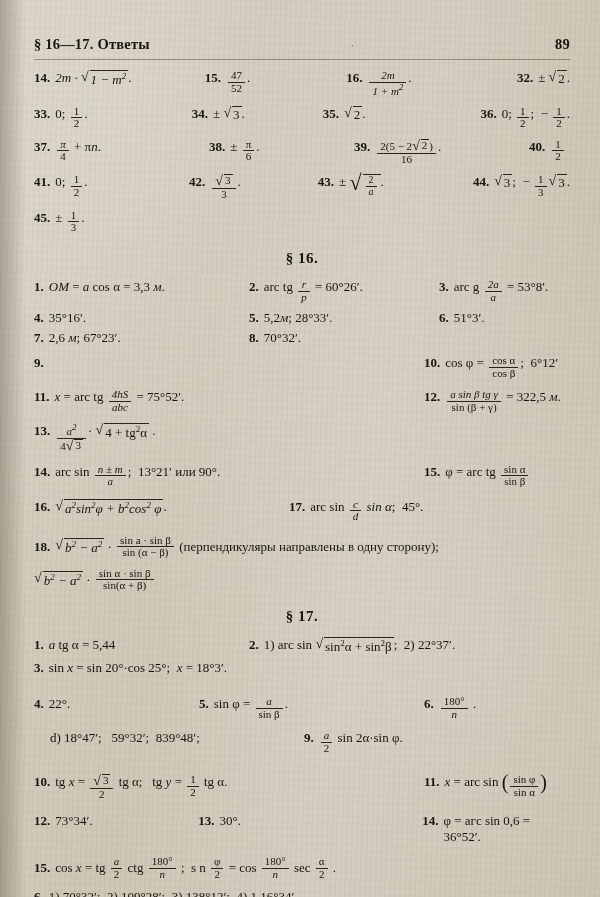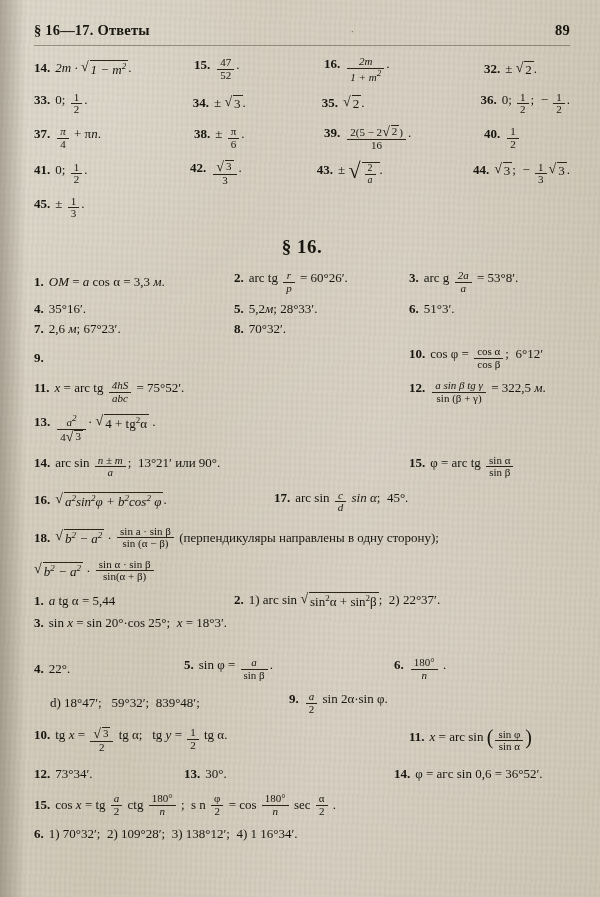--- a/index.html
+++ b/index.html
@@ -11,21 +11,21 @@
     overflow:hidden;
   }
   .page{
     position:relative;
     width:600px;height:897px;
     background:
       radial-gradient(circle at 20% 12%, rgba(255,255,255,0.20), rgba(255,255,255,0) 55%),
       radial-gradient(circle at 78% 70%, rgba(255,255,255,0.14), rgba(255,255,255,0) 60%),
       linear-gradient(100deg,#d6cfc0 0%,#cdc5b4 35%,#d2cabb 60%,#c8c0ae 100%);
     box-sizing:border-box;
-    padding:22px 30px 10px 34px;
+    padding:36px 30px 10px 34px;
   }
   .page:before{
     content:"";position:absolute;inset:0;
     background:
       repeating-linear-gradient(92deg, rgba(0,0,0,0.018) 0 2px, rgba(255,255,255,0.02) 2px 5px),
       repeating-linear-gradient(2deg, rgba(0,0,0,0.012) 0 3px, rgba(255,255,255,0.015) 3px 7px);
     pointer-events:none;
   }
   .page:after{
     content:"";position:absolute;left:0;top:0;bottom:0;width:26px;
@@ -37,39 +37,39 @@
   
   .hdr{
     display:flex;align-items:baseline;justify-content:space-between;
     font-weight:bold;font-size:14.5px;letter-spacing:.2px;
     padding-bottom:4px;
   }
   .hdr .mid{font-weight:normal;font-size:11px;color:#6b6354;}
   .rule{height:1px;background:#5c5445;opacity:.55;margin:2px 0 10px 0;}
 
   
-  .row{display:flex;align-items:center;margin-bottom:9px;font-size:13px;}
+  .row{display:flex;align-items:flex-start;margin-bottom:9px;font-size:13px;gap:15px;}
   .cell{display:flex;align-items:flex-start;}
   .num{font-weight:bold;margin-right:5px;white-space:nowrap;}
   .it{font-style:italic;}
 
   
   .frac{display:inline-block;vertical-align:middle;text-align:center;margin:0 2px;line-height:1.05;}
   .frac .t{display:block;font-size:11px;padding:0 3px;}
   .frac .b{display:block;font-size:11px;padding:0 3px;border-top:1px solid #2a2419;}
   .frac.sm .t,.frac.sm .b{font-size:10px;}
 
   
   .rad{display:inline-flex;align-items:stretch;}
   .rad .sign{font-size:14px;line-height:1;padding-right:1px;}
   .rad .body{border-top:1px solid #2a2419;padding:0 2px 0 1px;}
   .radtall .sign{font-size:22px;line-height:.85;}
 
   .sec{
-    text-align:center;font-weight:bold;font-size:19px;
+    text-align:center;font-weight:bold;font-size:15px;
     margin:16px 0 12px 0;letter-spacing:.5px;
   }
   .line{font-size:13px;margin-bottom:9px;}
   sup{font-size:9px;}
   .blk{display:flex;align-items:center;flex-wrap:wrap;}
 </style>
 </head>
 <body>
 
 <div class="page">
@@ -440,39 +440,40 @@
           </span>
         <span>&nbsp;·&nbsp;</span>
         <span class="frac">
             <span class="t">sin α · sin β</span>
             <span class="b">sin(α + β)</span>
           </span>
       </span>
     </div>
 
 
+    <div class="sec">§ 17.</div>
 
     <div class="row" style="margin-bottom:5px">
       <div class="cell" style="width:200px">
         <span class="num">1.</span>
           <span class="it">a</span>
           <span>&nbsp;tg α = 5,44</span>
       </div>
       <div class="cell">
         <span class="num">2.</span>
           <span>1) arc sin&nbsp;</span>
           <span class="rad">
             <span class="sign">√</span>
             <span class="body">sin<sup>2</sup>α + sin<sup>2</sup>β</span>
           </span>
           <span>;&nbsp; 2) 22°37′.</span>
       </div>
     </div>
 
-    <div class="line" style="margin-bottom:26px">
+    <div class="line" style="margin-bottom:20px">
       <span class="num">3.</span><span>sin <span class="it">x</span> = sin 20°·cos 25°;&nbsp; <span class="it">x</span> = 18°3′.</span>
     </div>
 
     <div class="row" style="margin-bottom:10px">
       <div class="cell" style="width:150px">
           <span class="num">4.</span>
           <span>22°.</span>
         </div>
       <div class="cell" style="width:210px">
         <span class="num">5.</span>
@@ -487,21 +488,21 @@
         <span class="num">6.</span>
           <span class="frac">
             <span class="t">180°</span>
             <span class="b it">n</span>
           </span>
           <span>&nbsp;.</span>
       </div>
     </div>
 
 
-    <div class="row" style="margin-bottom:12px">
+    <div class="row" style="margin-bottom:20px">
       <div class="cell" style="width:255px">
         <span style="margin-left:16px">d) 18°47′;&nbsp;&nbsp; 59°32′;&nbsp; 839°48′;</span>
       </div>
       <div class="cell">
         <span class="num">9.</span>
           <span class="frac">
             <span class="t it">a</span>
             <span class="b">2</span>
           </span>
           <span>&nbsp;sin 2α·sin φ.</span>

